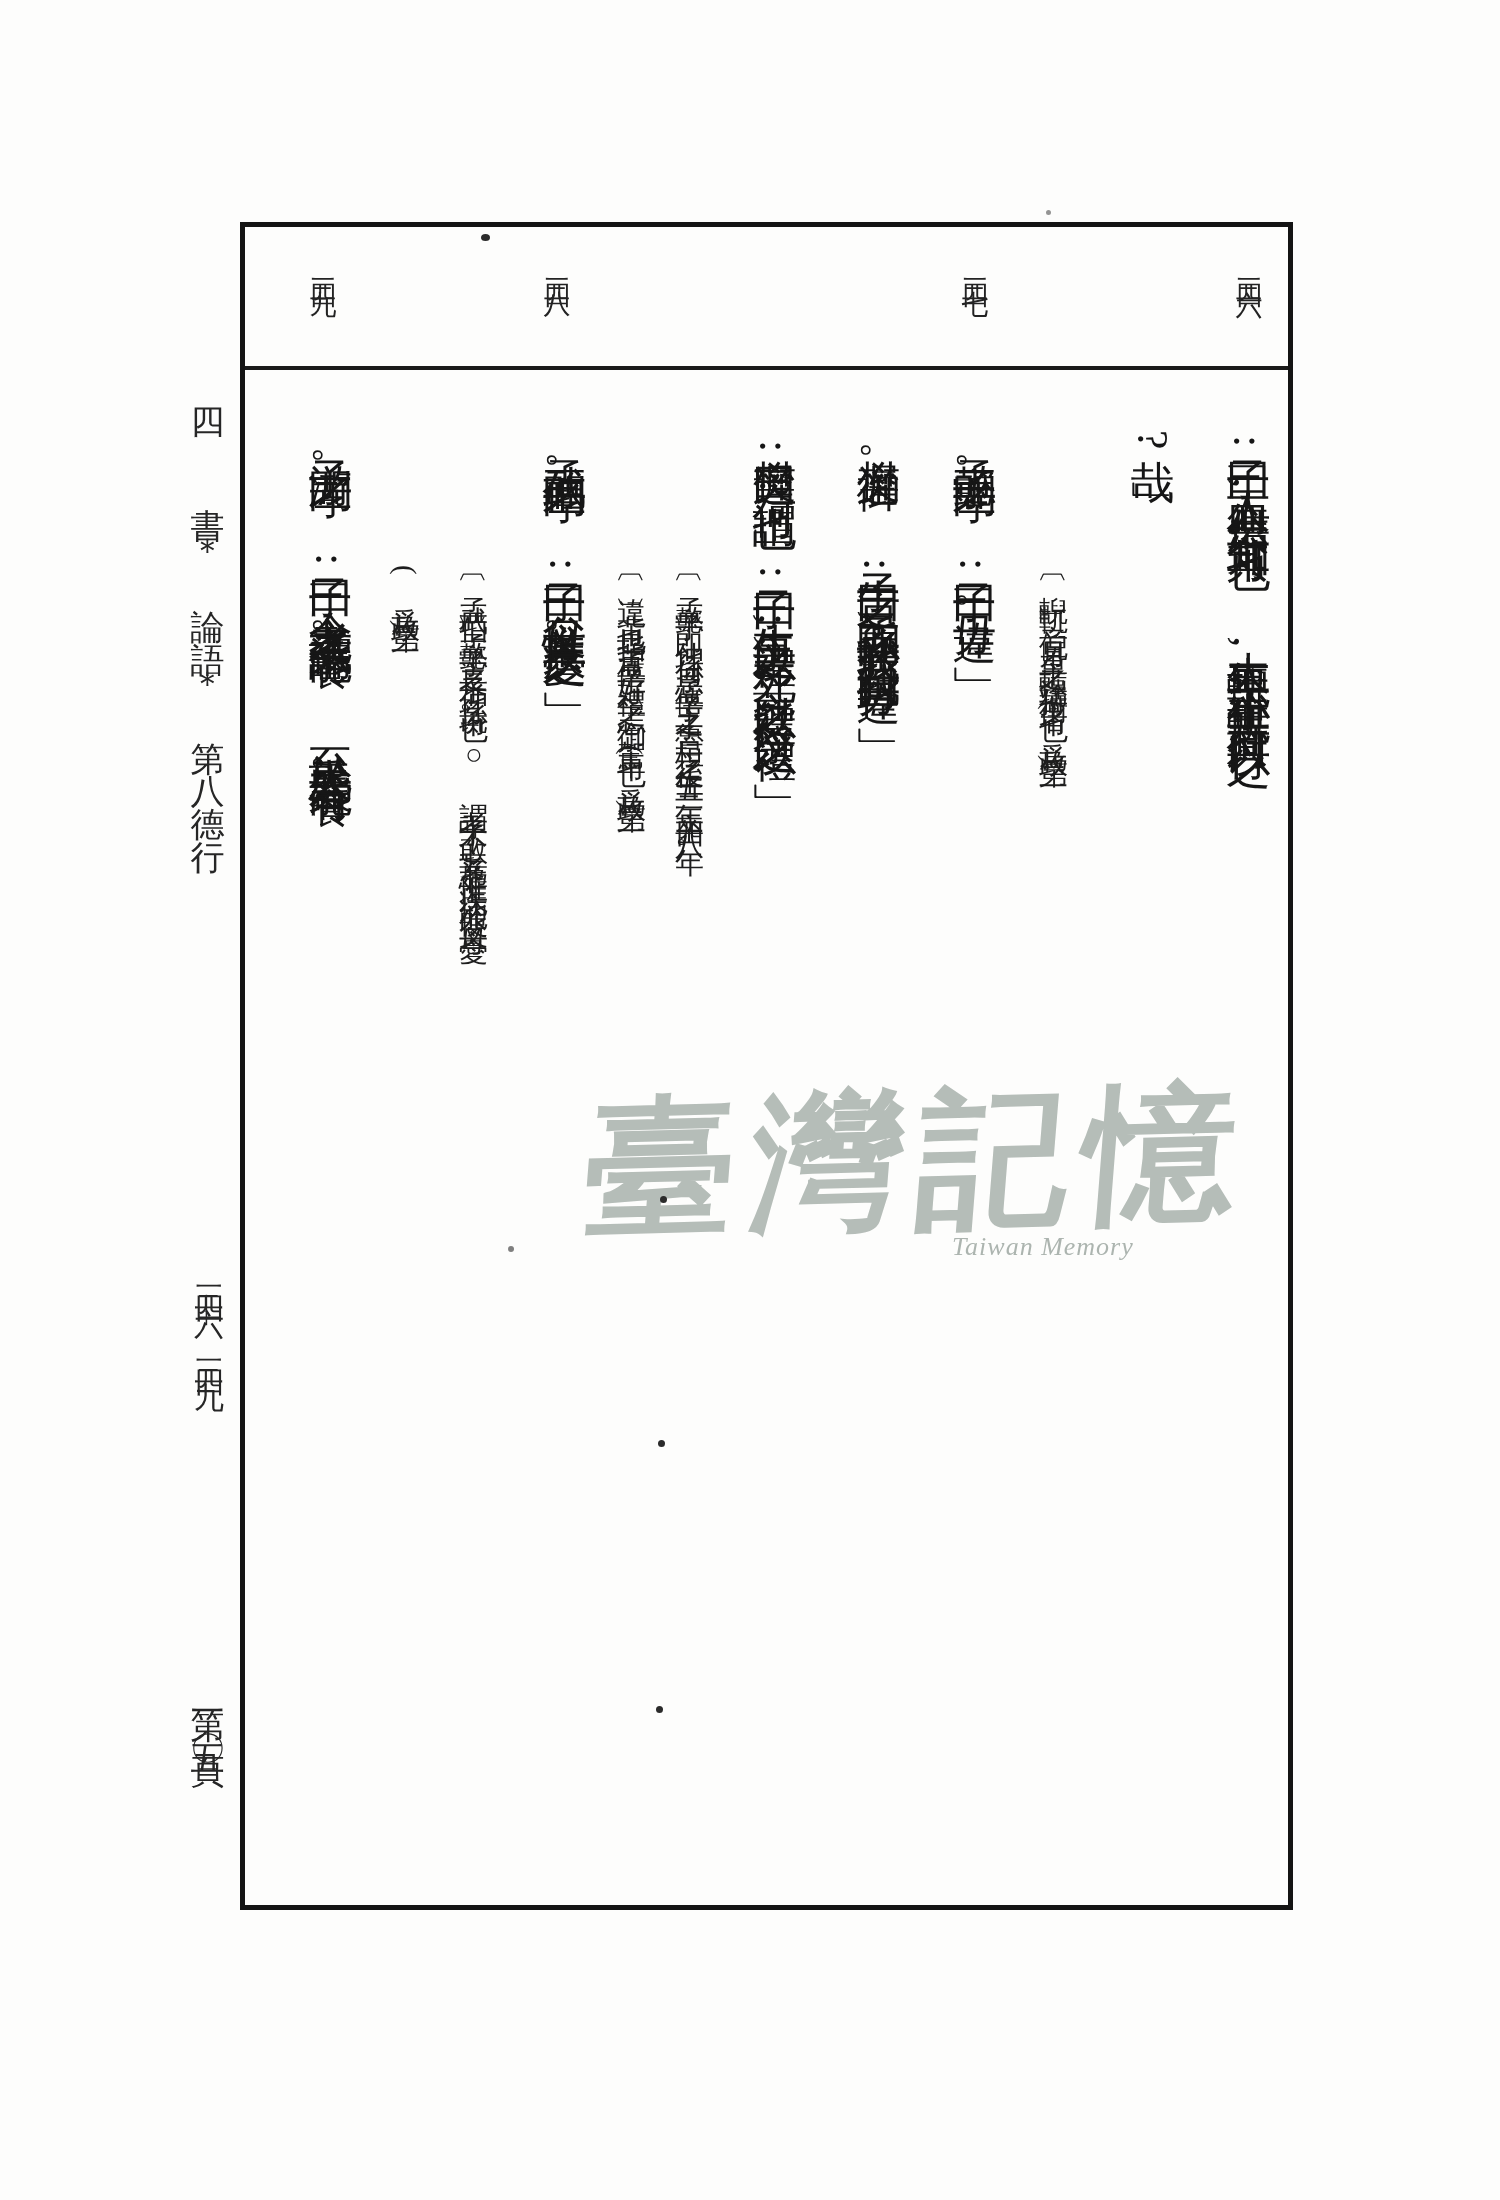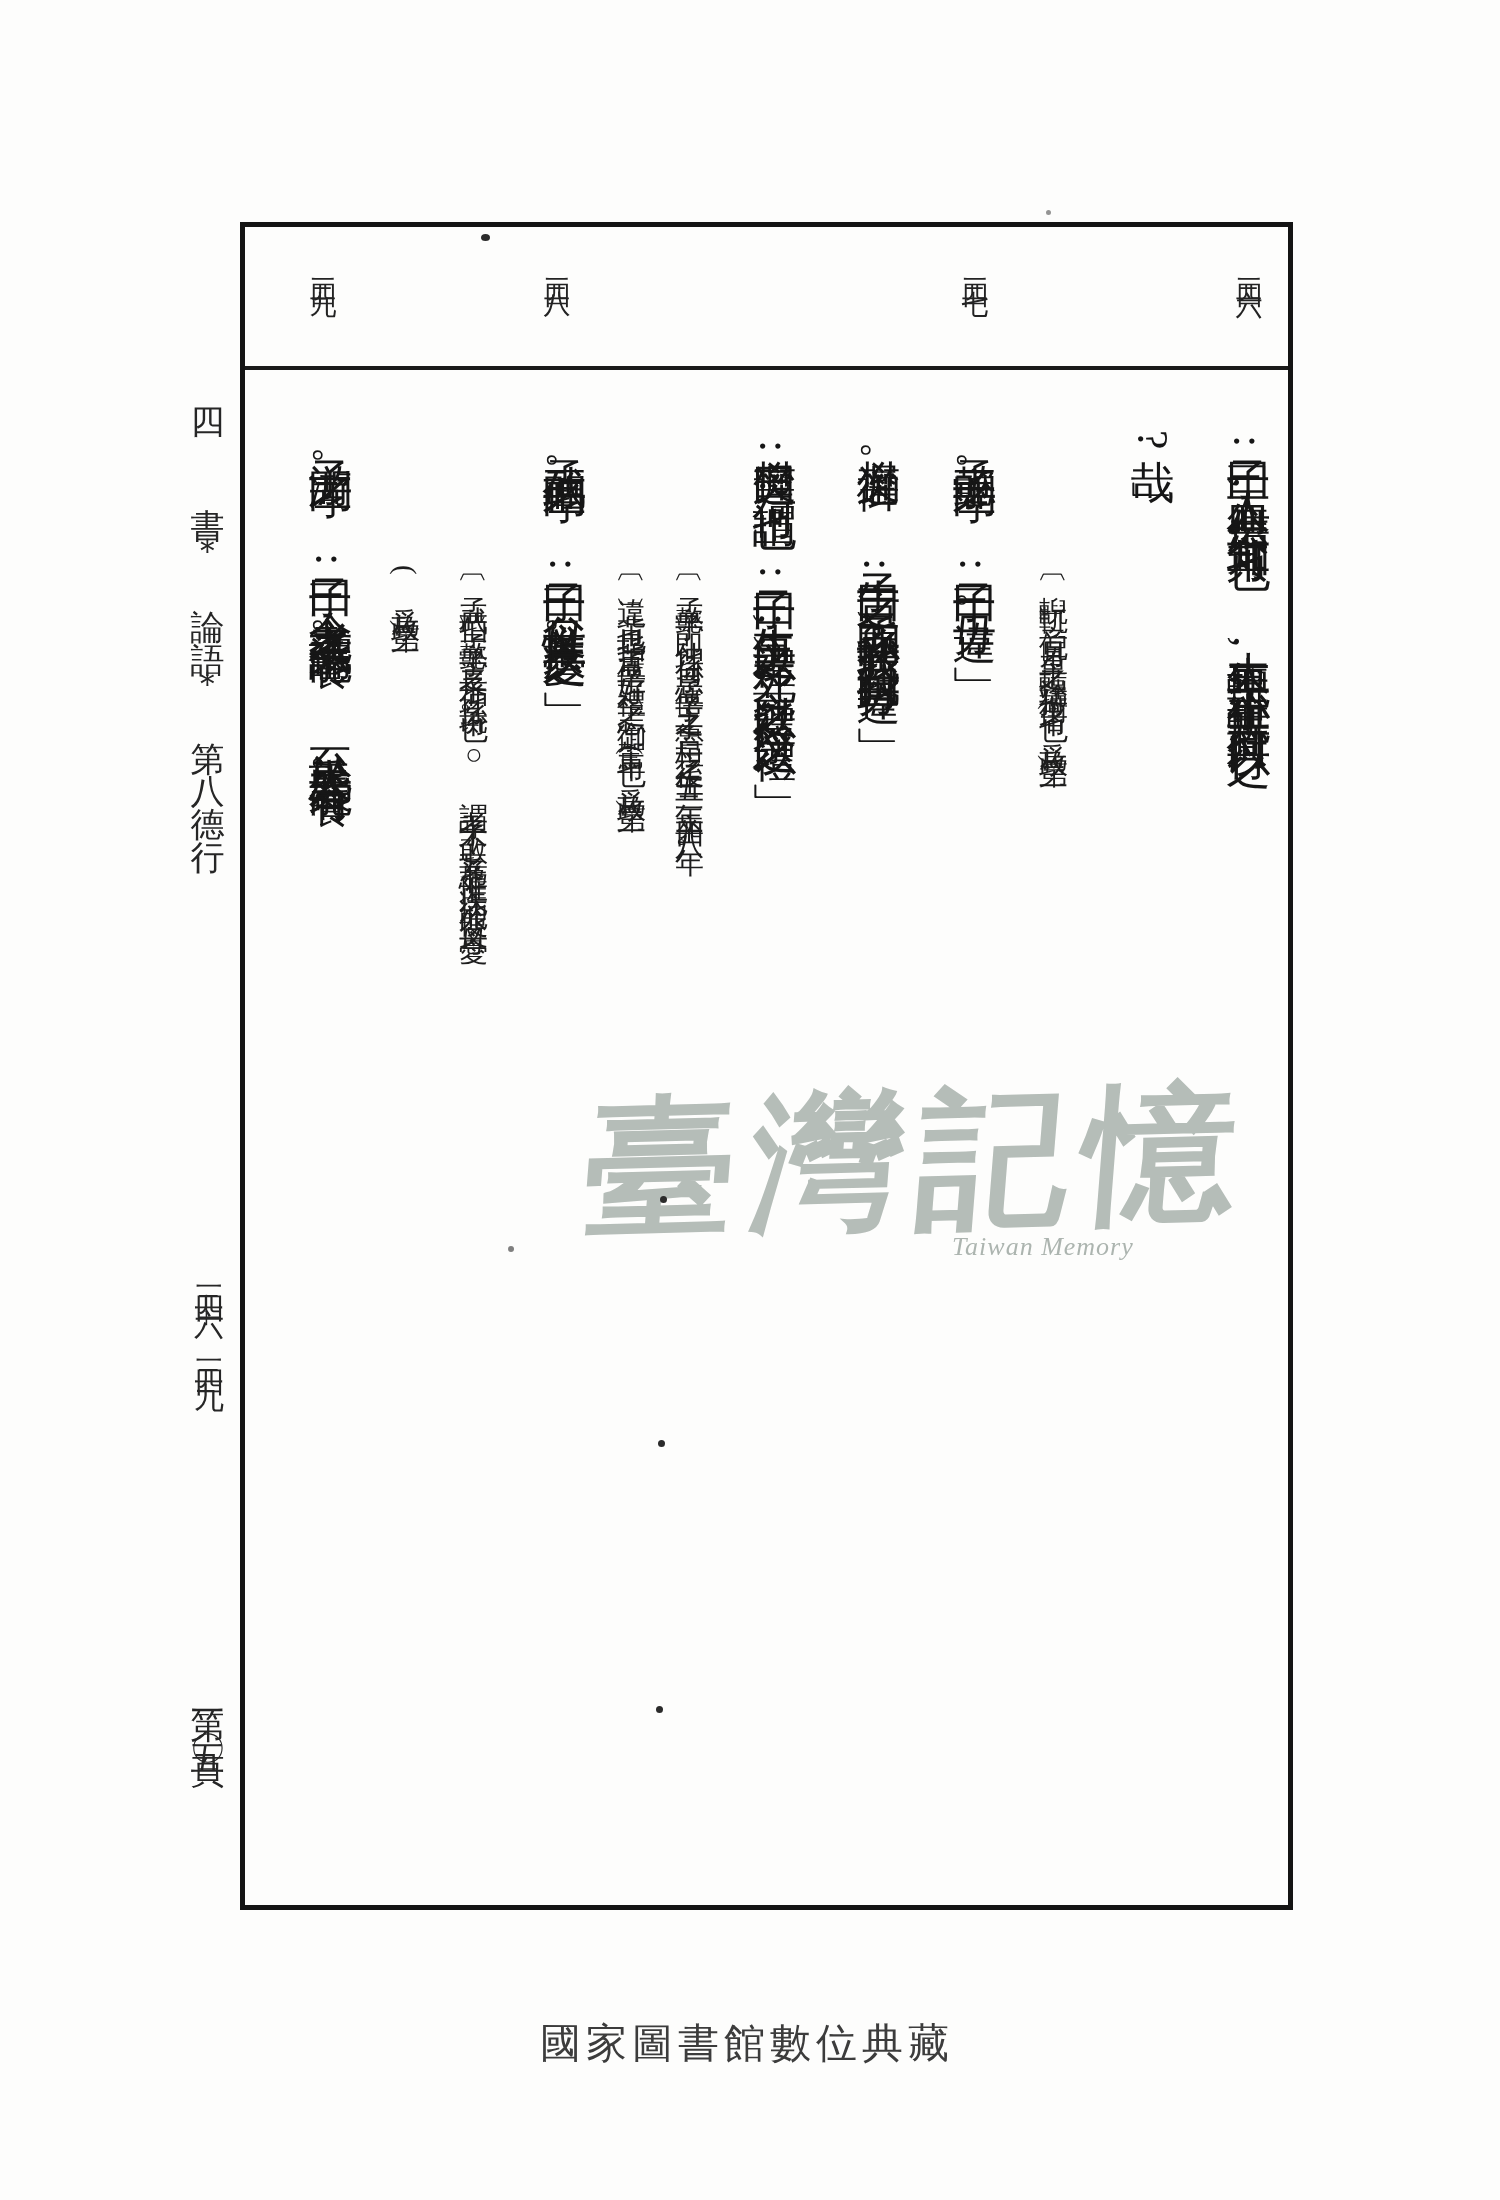--- a/index.html
+++ b/index.html
@@ -127,21 +127,20 @@
     <div class="col main c9">孟武伯問孝。　子曰:「父母惟其疾之憂。」</div>
     <div class="col note c10">〔孟武伯〕孟懿子之長子仲孫彘也。○謂孝子不敢妄爲非惟疾病能使父母憂</div>
     <div class="col note c11">(爲政第二)</div>
 
     <div class="col main c12">子游問孝。　子曰:「今之孝者祇謂能養。　至於犬馬皆能有養。</div>
   </div>
 
   <div class="wm-cjk">臺灣記憶</div>
   <div class="wm-latin">Taiwan Memory</div>
 
-  <div class="footer-caption">國家圖書館數位典藏</div>
 
   <div class="speck" style="left:481px;top:234px;width:9px;height:7px;"></div>
   <div class="speck" style="left:1046px;top:210px;width:5px;height:5px;opacity:.5;"></div>
   <div class="speck" style="left:660px;top:1196px;width:7px;height:7px;"></div>
   <div class="speck" style="left:658px;top:1440px;width:7px;height:7px;"></div>
   <div class="speck" style="left:656px;top:1706px;width:7px;height:7px;"></div>
   <div class="speck" style="left:508px;top:1246px;width:6px;height:6px;opacity:.6;"></div>
 </div>
 
 </body></html>

